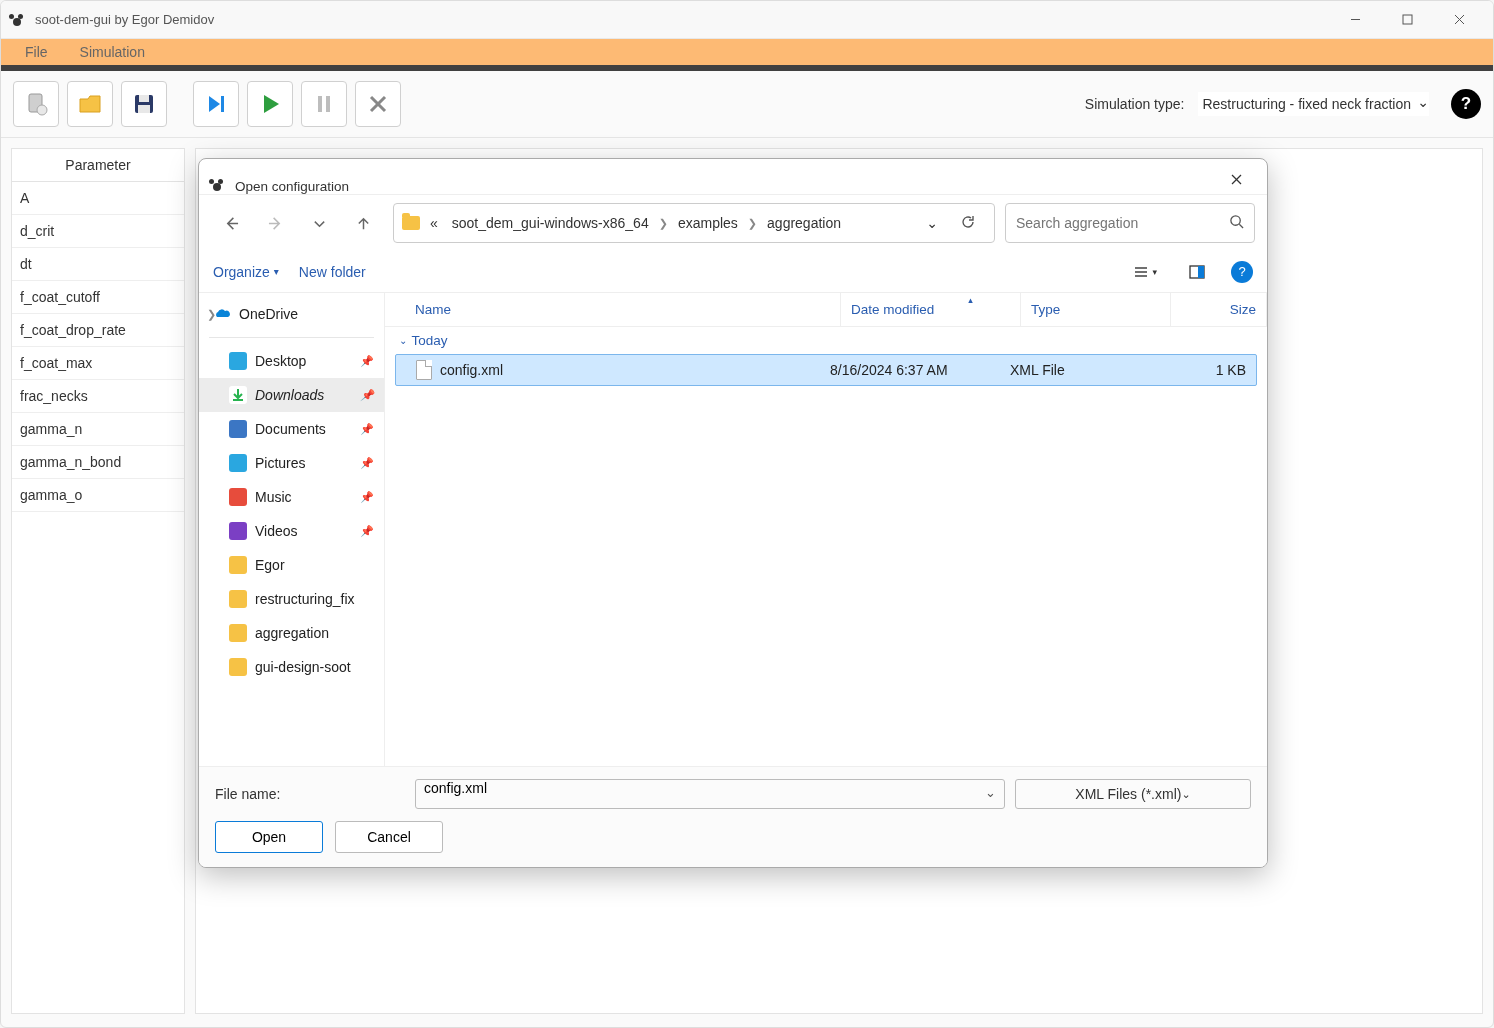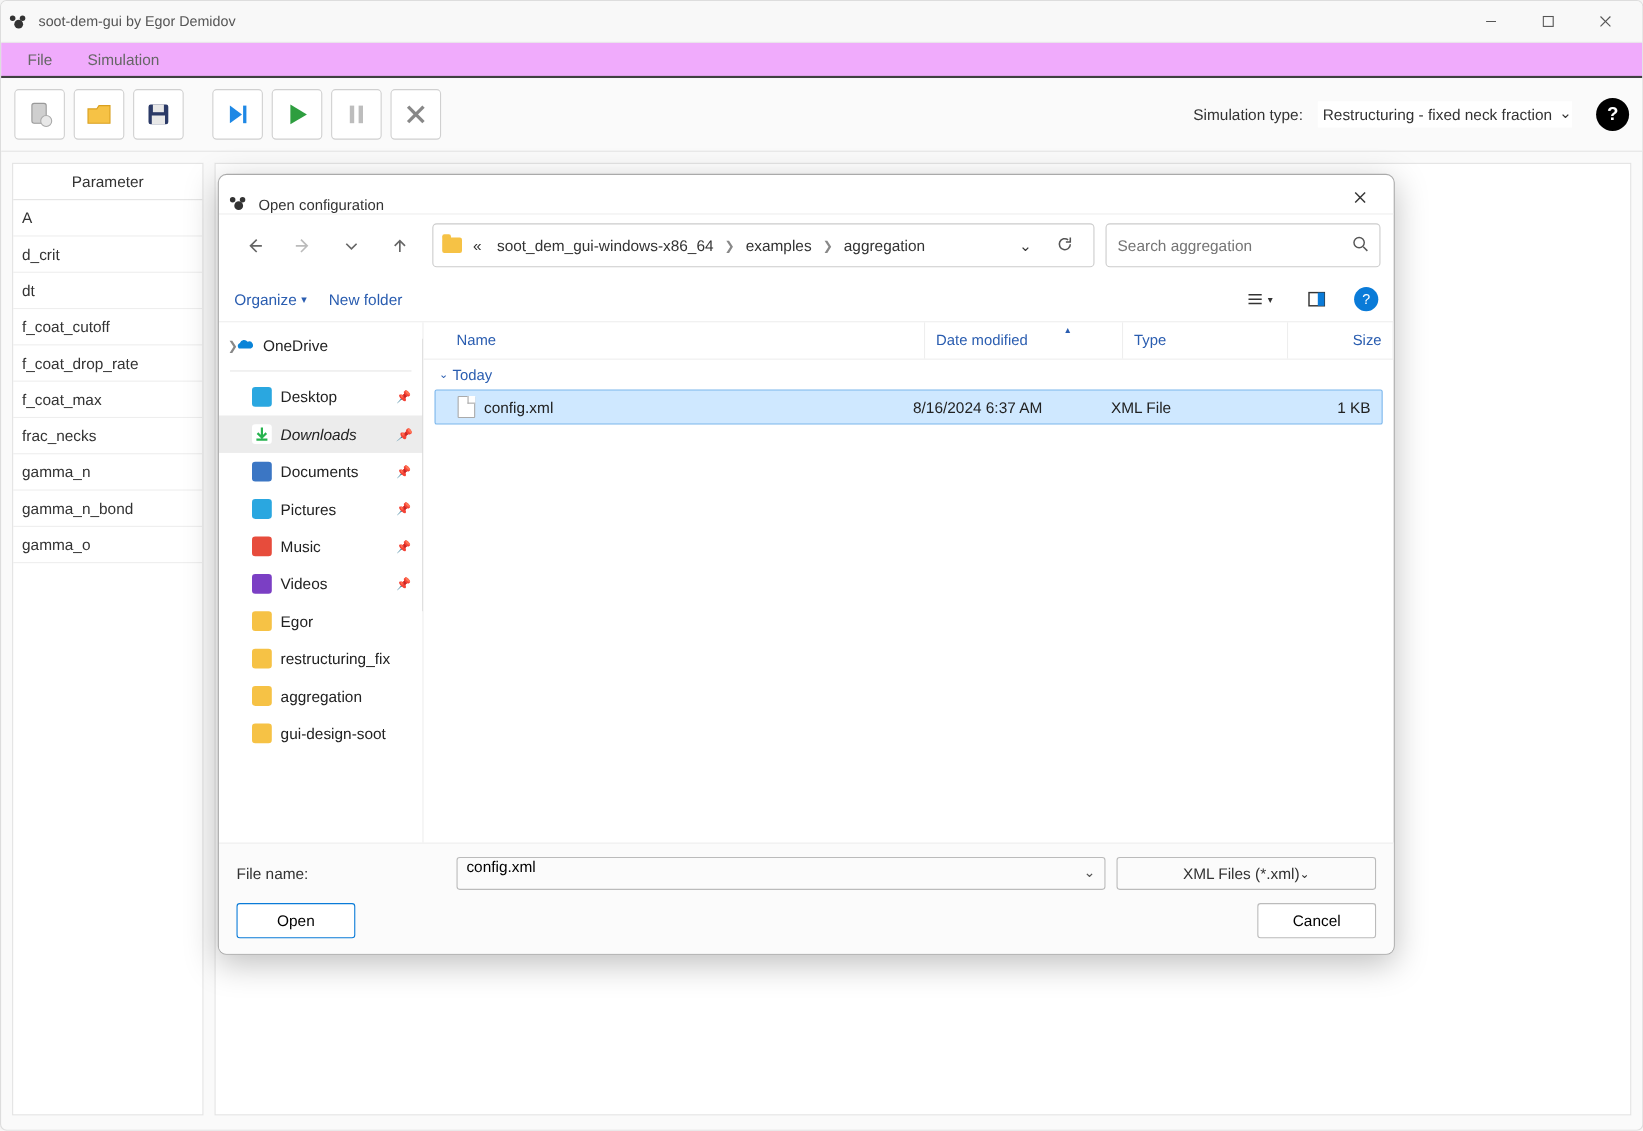--- a/index.html
+++ b/index.html
@@ -9,21 +9,21 @@
   .app-window { position: absolute; left: 0; top: 0; width: 1494px; height: 1028px; background: #fafafa; border: 1px solid #ddd; border-radius: 6px; overflow: hidden; }
   .titlebar { display: flex; align-items: center; height: 38px; padding: 0 8px; background: #f8f8f8; border-bottom: 1px solid #e8e8e8; }
   .titlebar .app-icon { width: 18px; height: 18px; margin-right: 8px; position: relative; }
   .mole-icon::before { content: ""; position: absolute; width: 8px; height: 8px; background: #333; border-radius: 50%; left: 4px; top: 7px; }
   .mole-icon::after { content: ""; position: absolute; width: 5px; height: 5px; background: #333; border-radius: 50%; left: 0; top: 3px; box-shadow: 9px 0 0 #333; }
   .titlebar-title { font-size: 13px; color: #555; flex: 1; }
   .win-controls { display: flex; gap: 0; }
   .win-btn { width: 52px; height: 38px; display: flex; align-items: center; justify-content: center; font-size: 14px; color: #666; cursor: pointer; }
   .win-btn svg { width: 11px; height: 11px; stroke: #555; stroke-width: 1; fill: none; }
 
-  .menubar { display: flex; height: 32px; align-items: center; padding: 0 8px; background: #f0abfc; border-bottom: 2px solid #404040; }
+  .menubar { display: flex; height: 32px; align-items: center; padding: 0 8px; background: #fdba74; border-bottom: 6px solid #404040; }
   .menu-item { padding: 4px 16px; font-size: 14px; color: #666; cursor: pointer; }
 
   .toolbar-row { display: flex; align-items: center; padding: 10px 12px; background: #fafafa; border-bottom: 1px solid #e5e5e5; gap: 8px; }
   .tool-btn { width: 46px; height: 46px; border: 1px solid #d0d0d0; border-radius: 4px; background: #fff; display: flex; align-items: center; justify-content: center; cursor: pointer; }
   .tool-btn svg { width: 26px; height: 26px; }
   .toolbar-spacer { flex: 1; }
   .sim-type-label { font-size: 14px; color: #333; margin-right: 6px; }
   .sim-type-select { font-size: 14px; color: #333; padding: 4px 18px 4px 4px; background: #fff; border: none; position: relative; }
   .sim-type-select::after { content: "⌄"; position: absolute; right: 0; top: 2px; font-size: 14px; color: #333;}
   .help-circle { width: 30px; height: 30px; border-radius: 50%; background: #000; color: #fff; display: flex; align-items: center; justify-content: center; font-size: 17px; font-weight: bold; margin-left: 14px; cursor: pointer; }
@@ -90,21 +90,21 @@
   .fc-size { width: 96px; text-align: right; padding-right: 10px; }
   .file-icon { width: 16px; height: 20px; border: 1px solid #aaa; background: #fff; position: relative; border-radius: 1px; }
   .file-icon::after { content: ""; position: absolute; right: -1px; top: -1px; width: 6px; height: 6px; background: #fff; border-left: 1px solid #aaa; border-bottom: 1px solid #aaa; }
 
   .dlg-footer { border-top: 1px solid #eee; padding: 12px 16px 14px; display: flex; flex-direction: column; gap: 12px; background: #fbfbfb; }
   .fn-row { display: flex; align-items: center; gap: 10px; }
   .fn-label { font-size: 14px; color: #333; width: 190px; text-align: left; }
   .fn-input { flex: 1; height: 30px; border: 1px solid #bbb; border-radius: 3px; padding: 0 8px; font-size: 14px; position: relative; }
   .fn-input::after { content:"⌄"; position:absolute; right:8px; top:5px; color:#555; font-size:13px;}
   .ft-select { width: 236px; height: 30px; border: 1px solid #bbb; border-radius: 3px; padding: 0 8px; font-size: 14px; display: flex; align-items: center; justify-content: center; color: #333; }
-  .btn-row { display: flex; justify-content: space-between; gap: 12px; }
+  .btn-row { display: flex; justify-content: flex-start; gap: 12px; }
   .dlg-btn { width: 108px; height: 32px; border: 1px solid #bbb; border-radius: 3px; background: #fff; font-size: 14px; cursor: pointer; }
   .dlg-btn.primary { border-color: #0a7bd8; color: #000; }
 </style>
 </head>
 <body>
 
 <div class="app-window">
   <div class="titlebar">
     <span class="app-icon mole-icon"></span>
     <span class="titlebar-title">soot-dem-gui by Egor Demidov</span>

